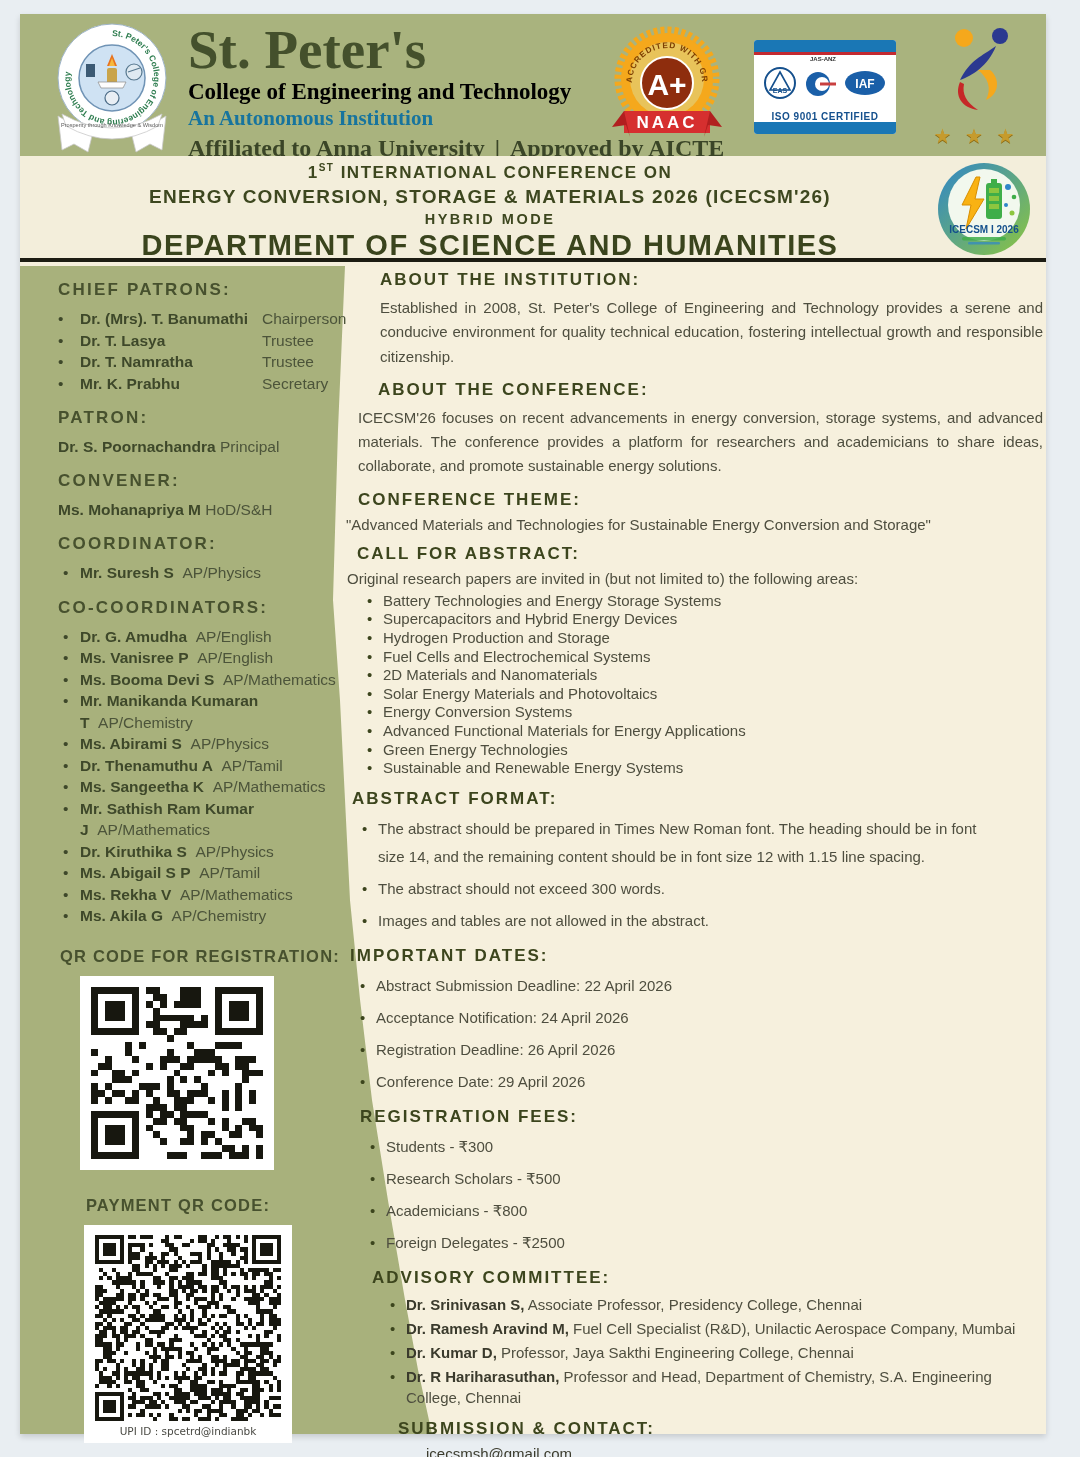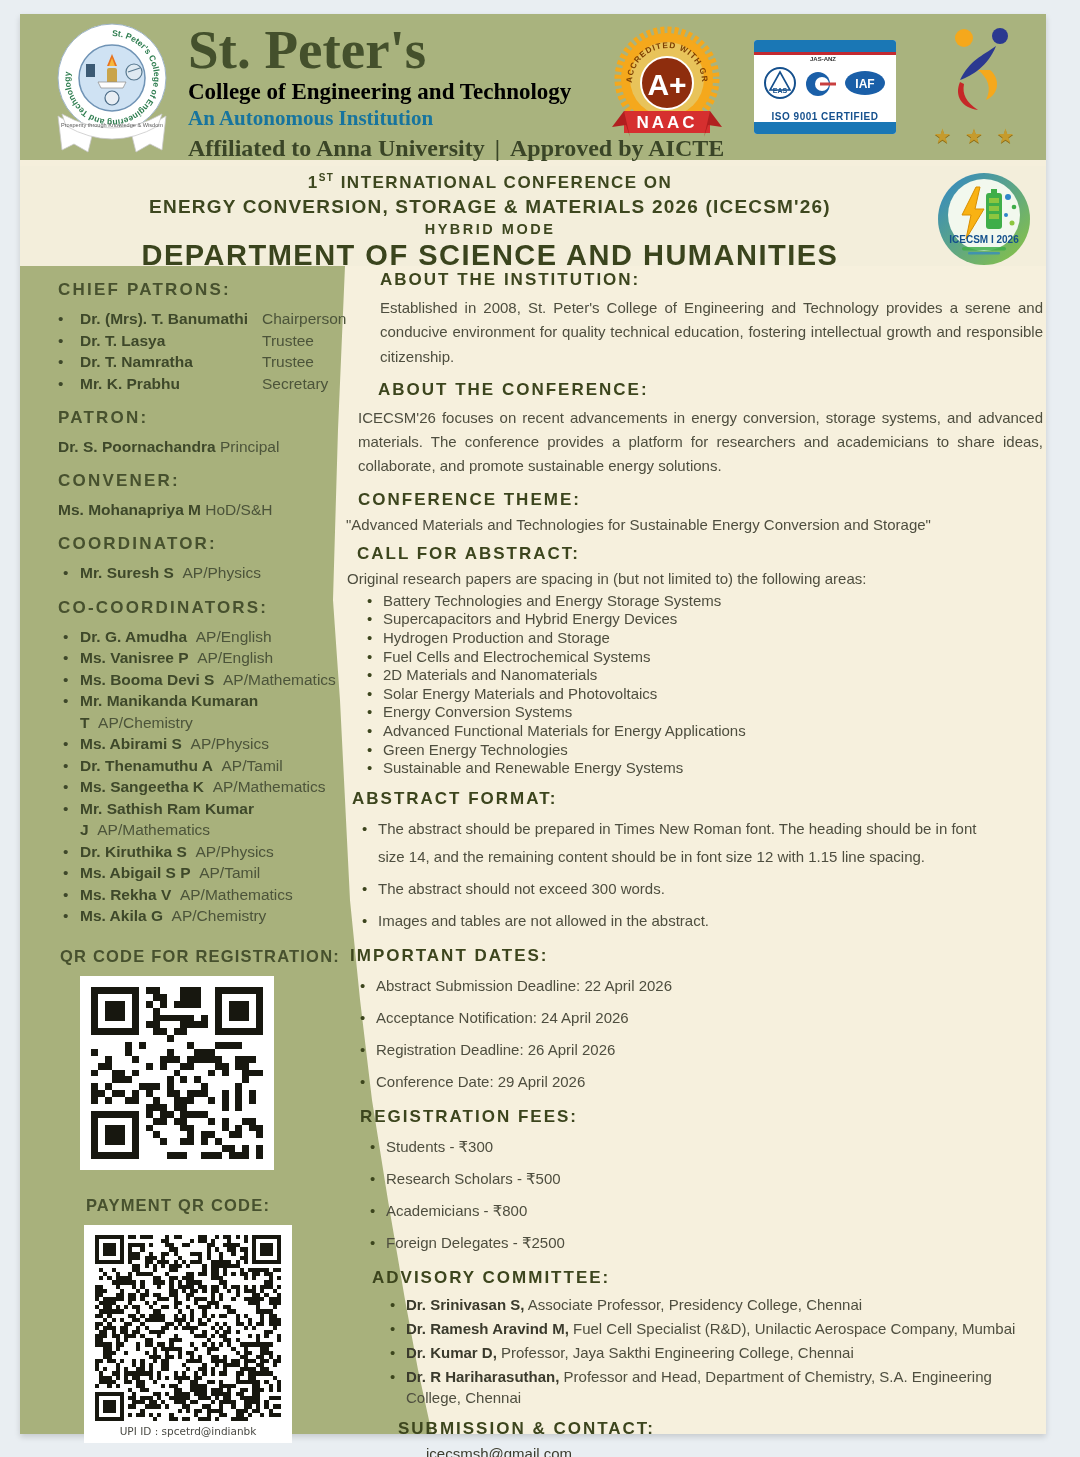--- a/index.html
+++ b/index.html
@@ -21,21 +21,21 @@
   .isobox{width:142px;height:94px;background:#fff;border-radius:3px;overflow:hidden;position:relative;flex:none;}
   .isobar{height:12px;background:#1a77b5;}
   .isored{height:3px;background:#c32a31;}
   .isomid{height:48px;display:flex;align-items:center;justify-content:space-around;padding:4px 6px;position:relative;}
   .isotxt{text-align:center;font-size:10px;font-weight:bold;color:#15508d;letter-spacing:.5px;line-height:12px;}
   .jaslbl{position:absolute;left:56px;top:1px;font-size:6px;font-weight:bold;color:#333;}
   .stars-logo{width:104px;height:122px;flex:none;text-align:center;}
   .stars-row{font-size:20px;color:#c59b2d;letter-spacing:4px;margin-top:2px;text-shadow:0 1px 0 #8a6a15;}
 
   
-  .banner{position:absolute;left:0;top:152px;width:1026px;height:106px;background:#f3eedb;border-bottom:4px solid #1c1c12;box-sizing:border-box;}
+  .banner{position:absolute;left:0;top:142px;width:1026px;height:106px;background:#f3eedb;border-bottom:4px solid #1c1c12;box-sizing:border-box;}
   .banner-txt{position:absolute;left:70px;top:6px;width:800px;text-align:center;color:#3d471f;}
   .bl1{font-size:17px;font-weight:bold;letter-spacing:1.5px;}
   .bl1 sup{font-size:10px;}
   .bl2{font-size:19px;font-weight:bold;letter-spacing:1.2px;margin-top:3px;}
   .bl3{font-size:14.5px;font-weight:bold;letter-spacing:2.5px;margin-top:3px;}
   .bl4{font-size:29px;font-weight:bold;letter-spacing:1.5px;margin-top:2px;color:#3a441d;}
   .icecsm{position:absolute;right:14px;top:5px;width:96px;height:96px;}
 
   
   .main{position:absolute;left:0;top:252px;width:1026px;height:1168px;background:#f6f0dd;}
@@ -1375,21 +1375,21 @@
         <p class="para" style="margin-left:-20px">ICECSM'26 focuses on recent advancements in energy conversion, storage systems, and advanced materials. The conference provides a platform for researchers and academicians to share ideas, collaborate, and promote sustainable energy solutions.</p>
       </div>
 
       <div class="sec m13">
         <div class="c-h">CONFERENCE THEME:</div>
         <p class="theme-t" style="margin-left:-12px">"Advanced Materials and Technologies for Sustainable Energy Conversion and Storage"</p>
       </div>
 
       <div class="sec m12">
         <div class="c-h">CALL FOR ABSTRACT:</div>
-        <p class="intro" style="margin-left:-10px">Original research papers are spacing in (but not limited to) the following areas:</p>
+        <p class="intro" style="margin-left:-10px">Original research papers are invited in (but not limited to) the following areas:</p>
         <ul class="clist">
 
         <li>Battery Technologies and Energy Storage Systems</li>
               <li>Supercapacitors and Hybrid Energy Devices</li>
               <li>Hydrogen Production and Storage</li>
               <li>Fuel Cells and Electrochemical Systems</li>
               <li>2D Materials and Nanomaterials</li>
               <li>Solar Energy Materials and Photovoltaics</li>
               <li>Energy Conversion Systems</li>
               <li>Advanced Functional Materials for Energy Applications</li>

